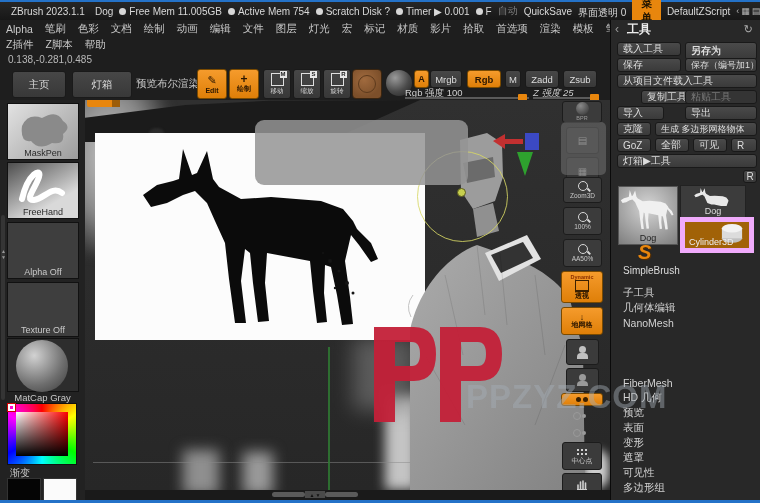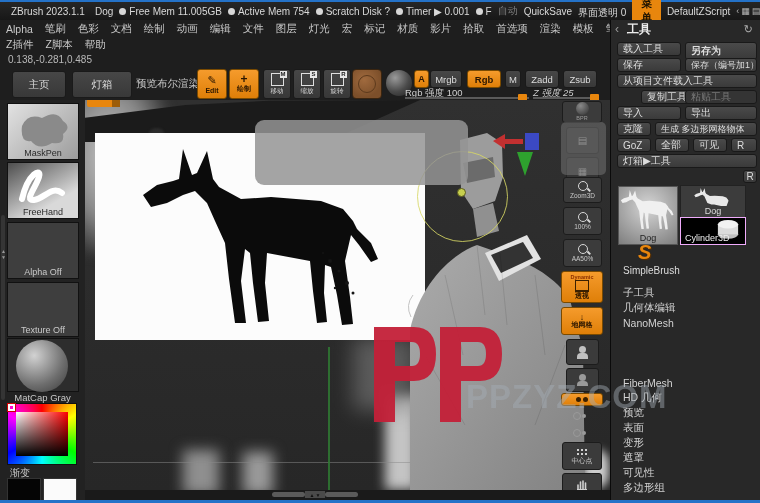--- a/index.html
+++ b/index.html
@@ -328,21 +328,21 @@
       <span style="color:#aaa;font-size:11px;margin-left:auto;margin-right:8px;">↻</span>
     </div>
 
     <div class="pbtn" style="left:6px;top:22px;width:64px;height:14px;">载入工具</div>
     <div class="pbtn" style="left:74px;top:22px;width:72px;height:18px;font-weight:bold;">另存为</div>
     <div class="pbtn" style="left:6px;top:38px;width:64px;height:14px;">保存</div>
     <div class="pbtn" style="left:74px;top:38px;width:72px;height:14px;font-size:9px;">保存（编号加1）</div>
     <div class="pbtn" style="left:6px;top:54px;width:140px;height:14px;">从项目文件载入工具</div>
     <div class="pbtn" style="left:6px;top:70px;width:84px;height:14px;margin-left:24px;">复制工具</div>
     <div class="pbtn dis" style="left:74px;top:70px;width:72px;height:14px;">粘贴工具</div>
-    <div class="pbtn" style="left:6px;top:86px;width:64px;height:14px;">导入</div>
+    <div class="pbtn" style="left:6px;top:86px;width:47px;height:14px;">导入</div>
     <div class="pbtn" style="left:74px;top:86px;width:72px;height:14px;">导出</div>
     <div class="pbtn" style="left:6px;top:102px;width:34px;height:14px;">克隆</div>
     <div class="pbtn" style="left:44px;top:102px;width:102px;height:14px;font-size:9px;">生成 多边形网格物体</div>
     <div class="pbtn" style="left:6px;top:118px;width:34px;height:14px;">GoZ</div>
     <div class="pbtn" style="left:44px;top:118px;width:34px;height:14px;">全部</div>
     <div class="pbtn" style="left:82px;top:118px;width:34px;height:14px;">可见</div>
     <div class="pbtn" style="left:120px;top:118px;width:26px;height:14px;">R</div>
     <div class="pbtn" style="left:6px;top:134px;width:140px;height:14px;">灯箱▶工具</div>
 
     <div class="pbtn" style="left:132px;top:150px;width:14px;height:13px;justify-content:center;padding-left:0;">R</div>
@@ -352,21 +352,21 @@
         <path fill="#f0f0f0" d="M48,62 L62,52 L78,48 L84,46 L88,16 L97,42 L102,40 L112,18 L118,46 L124,54 L146,66 L176,64 L226,68 L248,76 L258,88 L262,96 L276,110 L283,126 L276,129 L264,112 L256,102 L250,128 L255,164 L258,191 L247,192 L242,162 L236,134 L230,132 L229,160 L232,189 L222,190 L218,158 L215,128 L172,120 L170,150 L174,188 L163,189 L158,150 L155,120 L150,116 L146,148 L151,190 L140,190 L134,146 L130,110 L120,88 L112,70 L100,58 L88,62 L72,70 L56,74 Z"></path>
       </svg>
       <div class="thumb-label" style="color:#222;">Dog</div>
     </div>
     <div class="abs" style="left:69px;top:165px;width:64px;height:31px;background:#3c3c3c;border:1px solid #222;">
       <svg width="40" height="26" viewBox="40 10 250 150" style="margin-left:12px;">
         <path fill="#e8e8e8" d="M48,62 L62,52 L78,48 L84,46 L88,16 L97,42 L102,40 L112,18 L118,46 L124,54 L146,66 L176,64 L226,68 L248,76 L258,88 L262,96 L250,128 L215,128 L172,120 L155,120 L130,110 L120,88 L112,70 L100,58 L88,62 L72,70 L56,74 Z"></path>
       </svg>
       <div class="thumb-label" style="color:#ddd;">Dog</div>
     </div>
-    <div class="abs" style="left:69px;top:197px;width:64px;height:26px;background:#000000;border:1px solid #f0abfc;">
+    <div class="abs" style="left:69px;top:197px;width:64px;height:26px;background:#a16207;border:5px solid #f0abfc;">
       <svg width="26" height="22" viewBox="0 0 36 28" style="position:absolute;right:4px;top:1px;">
         <ellipse cx="18" cy="20" rx="14" ry="6" fill="#c0c0c0"></ellipse>
         <rect x="4" y="6" width="28" height="14" fill="#dcdcdc"></rect>
         <ellipse cx="18" cy="6" rx="14" ry="6" fill="#f2f2f2"></ellipse>
       </svg>
       <div class="thumb-label" style="color:#eee;text-align:left;padding-left:4px;">Cylinder3D</div>
     </div>
     <div class="abs" style="left:27px;top:221px;font-size:20px;font-weight:bold;font-style:italic;color:#e8860d;text-shadow:1px 1px 1px #5a3000;">S</div>
     <div class="abs" style="left:12px;top:245px;font-size:10px;color:#ddd;">SimpleBrush</div>
 

